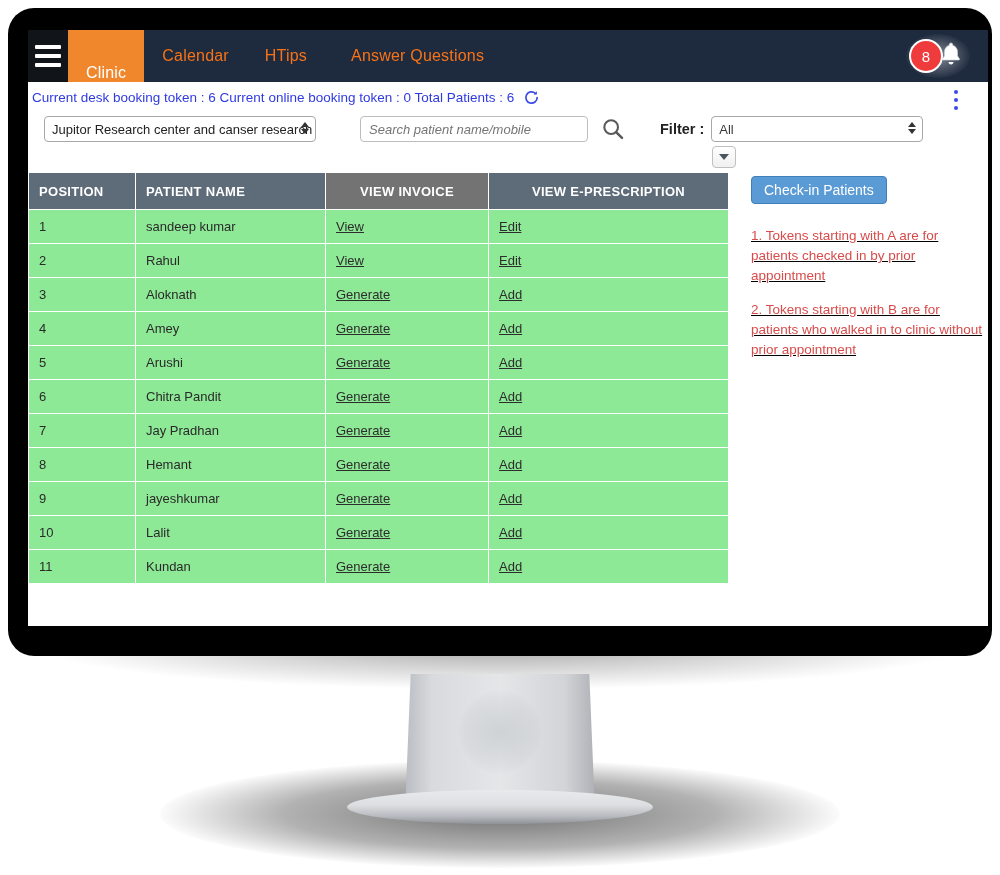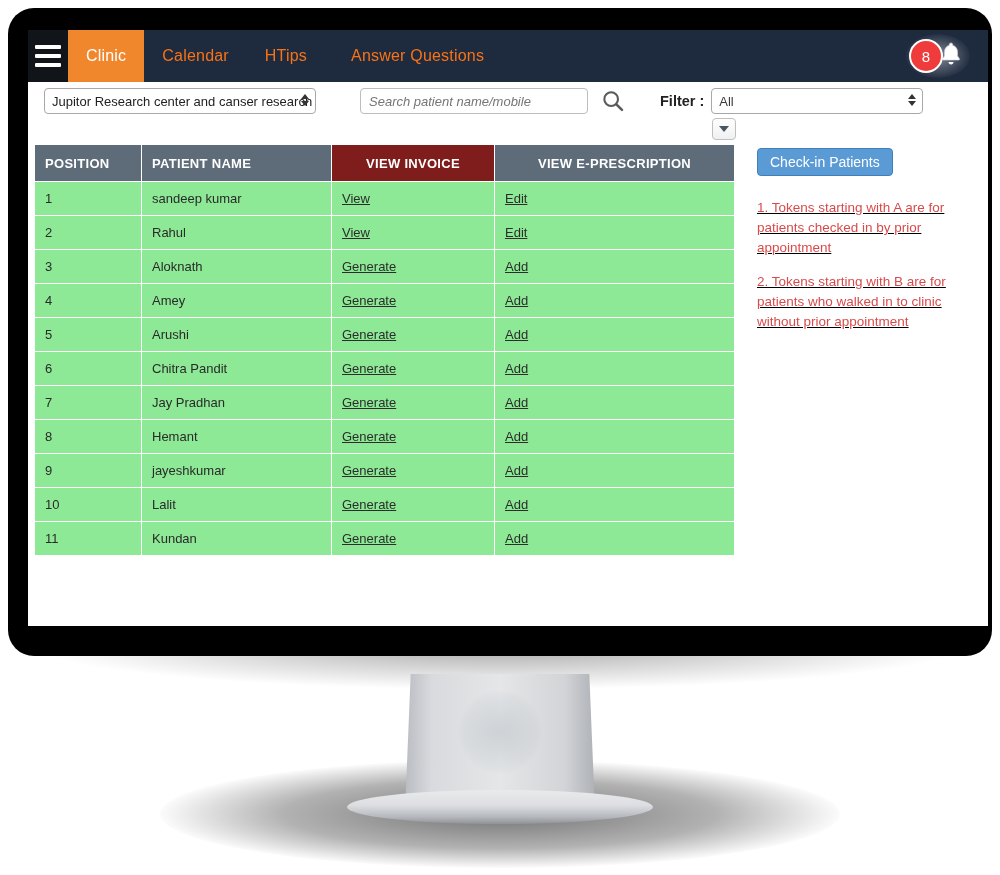--- a/index.html
+++ b/index.html
@@ -277,21 +277,21 @@
   #table-dropdown-button i {
     width: 0; height: 0;
     border-left: 5px solid transparent;
     border-right: 5px solid transparent;
     border-top: 6px solid #4a555f;
   }
 
   
   #main-area {
     display: flex;
-    padding-left: 6px;
+    padding-left: 0;
   }
   #queue-table {
     border-collapse: collapse;
     width: 700px;
     table-layout: fixed;
   }
   #queue-table th {
     background: #5e6b78;
     color: #ffffff;
     font-size: 13px;
@@ -373,21 +373,21 @@
   <div id="monitor-screen">
 
     <div id="navbar" style="background: rgb(30, 42, 62);">
 
       <div id="hamburger-button">
         <span class="bar"></span>
         <span class="bar"></span>
         <span class="bar"></span>
       </div>
 
-      <div class="nav-tab active" style="background: rgb(240, 135, 44);">
+      <div class="nav-tab active" style="background: rgb(240, 135, 44); align-items: flex-end;">
         <span>Clinic</span>
       </div>
       <div class="nav-tab">
         <span>Calendar</span>
       </div>
       <div class="nav-tab">
         <span>HTips</span>
       </div>
       <div class="nav-tab gap-extra">
         <span>Answer Questions</span>
@@ -402,20 +402,34 @@
         </div>
         <div id="bell-icon">
           <svg width="30" height="30" viewBox="0 0 24 24" aria-hidden="true">
             <path d="M12 3.2c-.8 0-1.4.6-1.4 1.4v.5C8.3 5.7 6.8 7.7 6.8 10.2v3.3l-1.5 2.2c-.3.5 0 1.1.6 1.1h12.2c.6 0 .9-.6.6-1.1l-1.5-2.2v-3.3c0-2.5-1.5-4.5-3.8-5.1v-.5c0-.8-.6-1.4-1.4-1.4z" fill="#ffffff" stroke="#cfd6de" stroke-width=".5"></path>
             <path d="M10 18.4c0 1.1.9 2 2 2s2-.9 2-2z" fill="#ffffff"></path>
           </svg>
         </div>
       </div>
     </div>
 
+    <div id="token-bar">
+      <span id="token-text" style="color: rgb(47, 58, 224);">Current desk booking token : 6 Current online booking token : 0 Total Patients : 6</span>
+      <span id="refresh-icon">
+        <svg width="17" height="17" viewBox="0 0 24 24" aria-hidden="true">
+          <path d="M20 12a8 8 0 1 1-2.6-5.9" fill="none" stroke="#3b4ae8" stroke-width="2.4" stroke-linecap="round"></path>
+          <path d="M19.6 3.2v4.6h-4.6z" fill="#3b4ae8"></path>
+        </svg>
+      </span>
+      <span id="kebab-menu">
+        <span class="dot"></span>
+        <span class="dot"></span>
+        <span class="dot"></span>
+      </span>
+    </div>
 
     <div id="controls-row">
 
       <div class="select-box" id="clinic-select">
         <span>Jupitor Research center and canser research</span>
         <span class="spinner">
           <i class="up"></i>
             <i class="down"></i>
         </span>
       </div>
@@ -453,21 +467,21 @@
         <colgroup>
           <col class="c-position">
             <col class="c-name">
             <col class="c-invoice">
             <col class="c-erx">
         </colgroup>
         <thead>
           <tr>
             <th style="background: rgb(94, 107, 120);">POSITION</th>
             <th style="background: rgb(94, 107, 120);">PATIENT NAME</th>
-            <th class="center" style="background: #7f1d1d;">VIEW INVOICE</th>
+            <th class="center" style="background: #737373;">VIEW INVOICE</th>
             <th class="center" style="background: rgb(94, 107, 120);">VIEW E-PRESCRIPTION</th>
           </tr>
         </thead>
         <tbody id="table-body">
             <tr>
               <td style="background: rgb(141, 233, 149);">1</td>
               <td style="background: rgb(141, 233, 149);">sandeep kumar</td>
               <td style="background: rgb(141, 233, 149);"><a>View</a></td>
               <td style="background: rgb(141, 233, 149);"><a>Edit</a></td>
             </tr>

